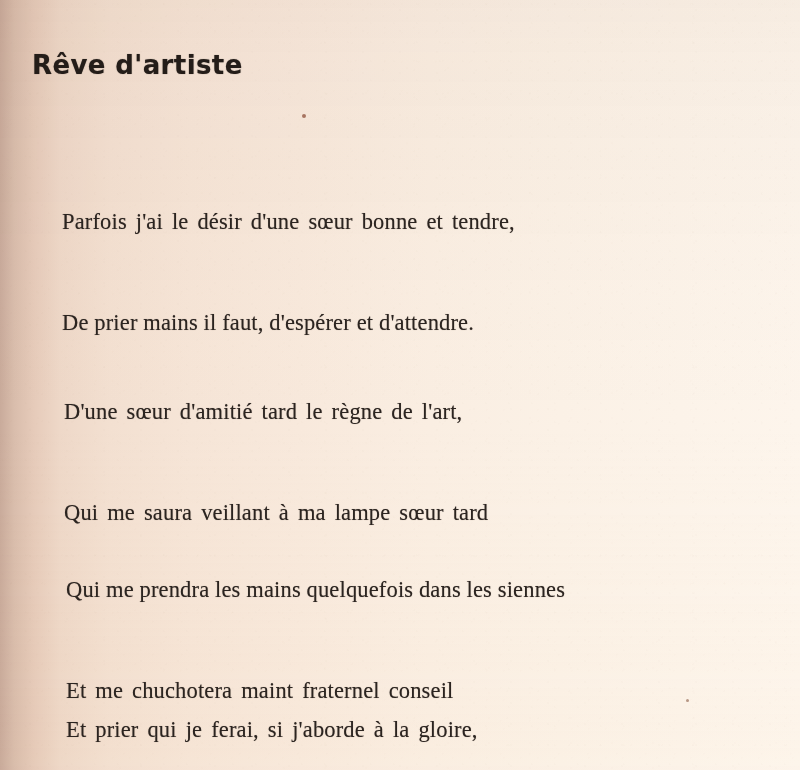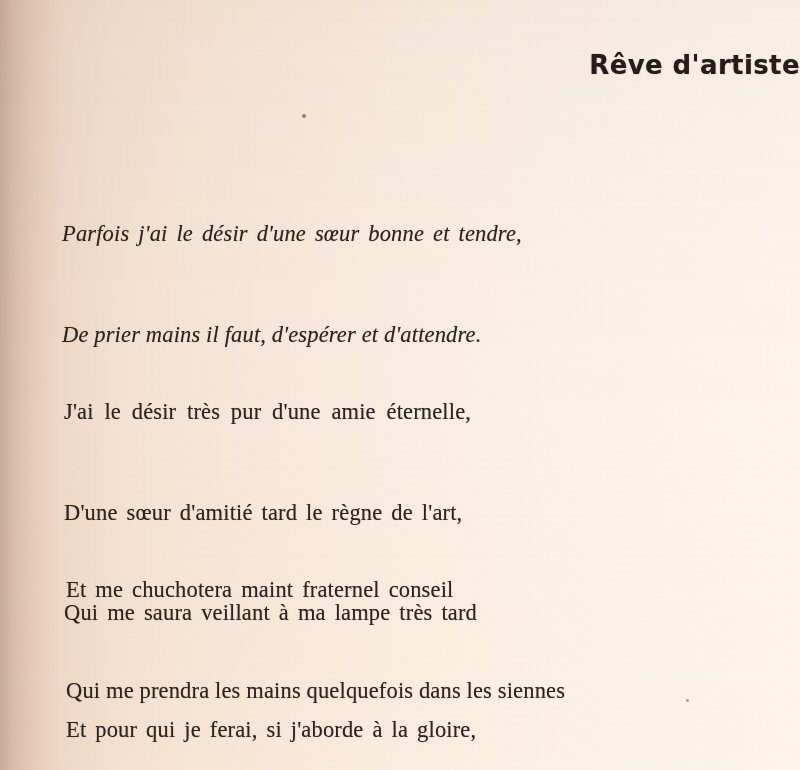--- a/index.html
+++ b/index.html
@@ -71,42 +71,42 @@
     z-index: 2;
     width: 100%;
     height: 100%;
   }
 
   #poem-title {
     position: absolute;
     top: 50px;
     left: 0;
     width: 100%;
-    text-align: right;
-    padding-left: 40px;
+    text-align: left;
+    padding-left: 32px;
     box-sizing: border-box;
     font-family: "DejaVu Sans", "Liberation Sans", sans-serif;
     font-weight: bold;
     font-size: 26px;
     letter-spacing: 0.4px;
     color: #241d19;
     text-shadow: 0 0 1.1px rgba(40,30,24,0.45);
   }
 
   .stanza {
     position: absolute;
     color: #2b2420;
     font-size: 22.5px;
     line-height: 33.5px;
     letter-spacing: 0.15px;
     text-shadow: 0 0 0.9px rgba(50,38,30,0.40);
     white-space: pre;
   }
 
-  .stanza-1 { left: 62px;  top: 150px; font-style: italic; }
+  .stanza-1 { left: 62px;  top: 138px; }
   .stanza-2 { left: 64px;  top: 328px; }
   .stanza-3 { left: 66px;  top: 506px; }
   .stanza-4 { left: 66px;  top: 646px; }
 
   .line {
     display: block;
     white-space: pre;
   }
 
   
@@ -147,31 +147,30 @@
 
     <div id="ink-speck"></div>
     <div id="ink-speck-2"></div>
 
     <div class="stanza stanza-1">
       <span class="line loose">Parfois j'ai le désir d'une sœur bonne et tendre,</span>
       <span class="line">De prier mains il faut, d'espérer et d'attendre.</span>
     </div>
 
     <div class="stanza stanza-2">
-      <span class="line looser">J'ai le désir très pur d'une amie éternelle,</span>
       <span class="line loose">D'une sœur d'amitié tard le règne de l'art,</span>
-      <span class="line loose">Qui me saura veillant à ma lampe très tard</span>
+      <span class="line loose">Qui me saura veillant à ma lampe sœur tard</span>
     </div>
 
     <div class="stanza stanza-3">
+      <span class="line">Qui me prendra les mains quelquefois dans les siennes</span>
       <span class="line loose">Et me chuchotera maint fraternel conseil</span>
-      <span class="line">Qui me prendra les mains quelquefois dans les siennes</span>
       
     </div>
 
     <div class="stanza stanza-4">
-      <span class="line loose">Et pour qui je ferai, si j'aborde à la gloire,</span>
+      <span class="line loose">Et prier qui je ferai, si j'aborde à la gloire,</span>
       
       
     </div>
 
   </div>
 </div>
 
 </body></html>

